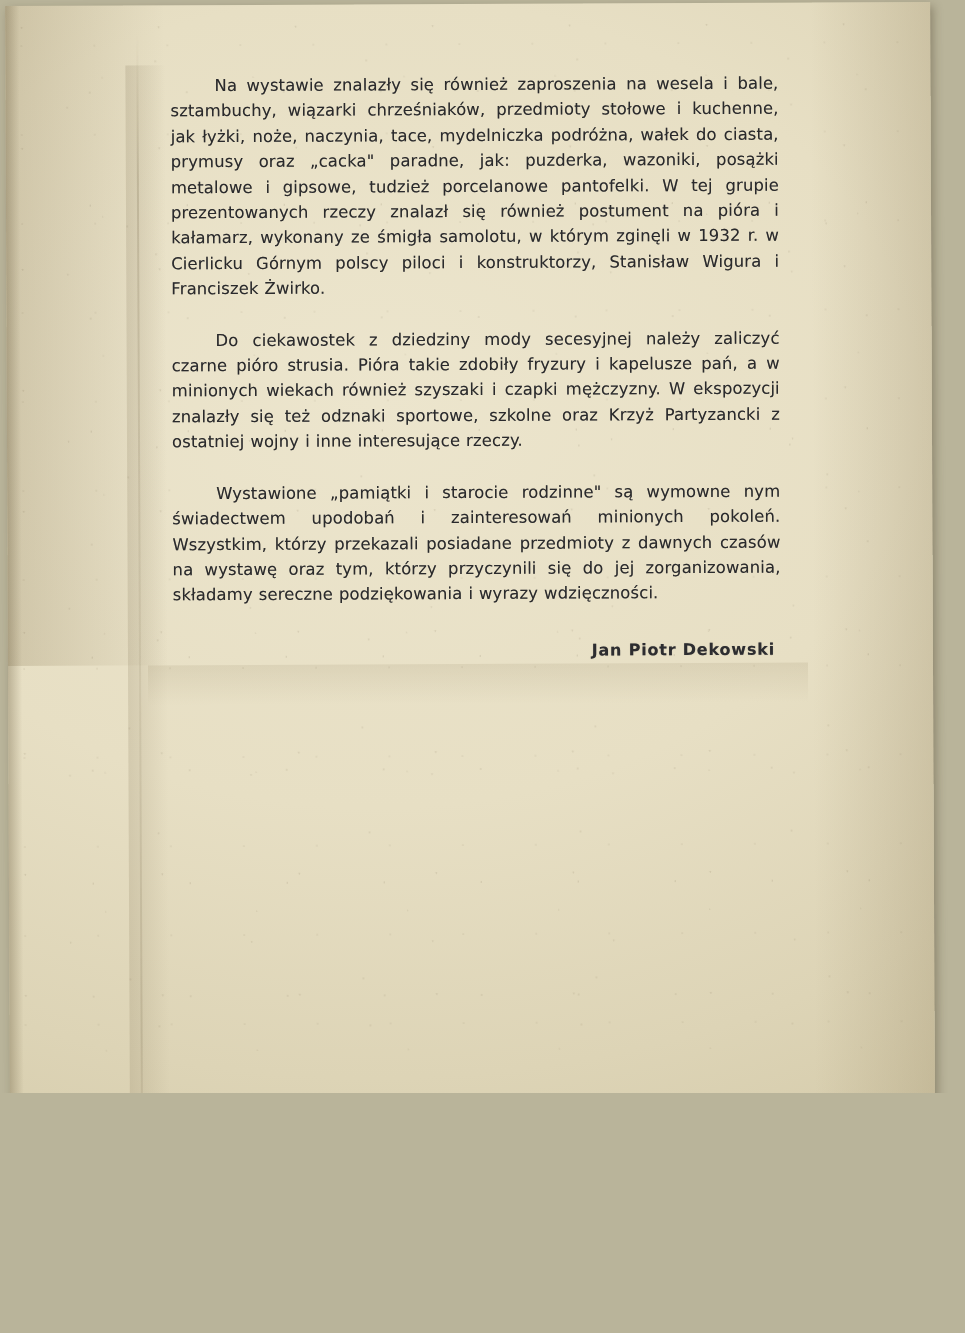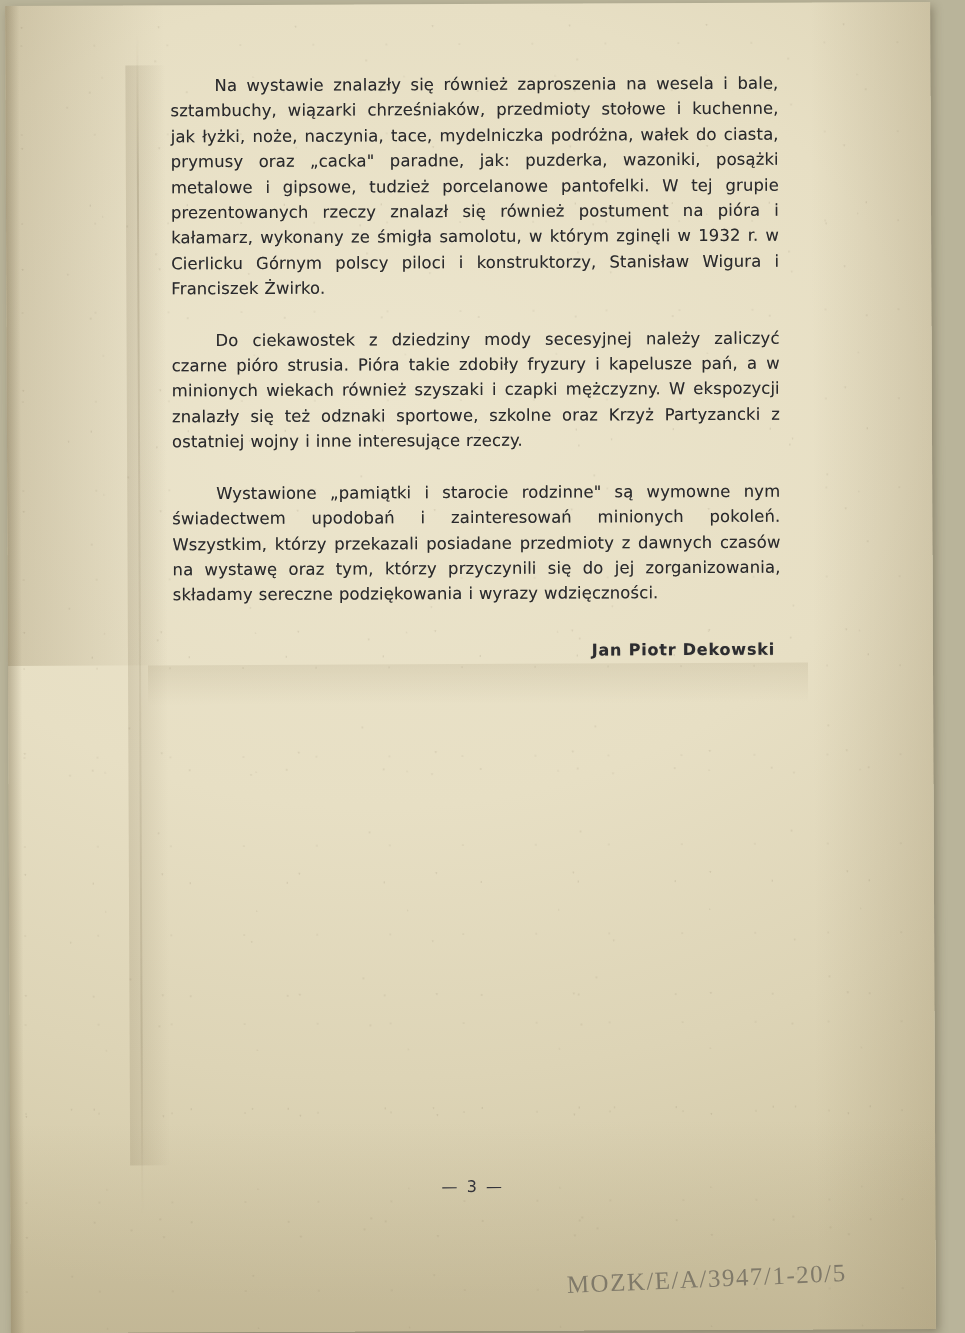--- a/index.html
+++ b/index.html
@@ -10,21 +10,21 @@
     width: 965px;
     height: 1333px;
     background: #b9b49a;
     font-family: "Liberation Serif", serif;
     overflow: hidden;
   }
 
   #page {
     position: relative;
     width: 965px;
-    height: 1333px;
+    height: 1093px;
     overflow: hidden;
   }
 
   
   #sheet {
     position: absolute;
     left: 8px;
     top: 4px;
     width: 925px;
     height: 1327px;

